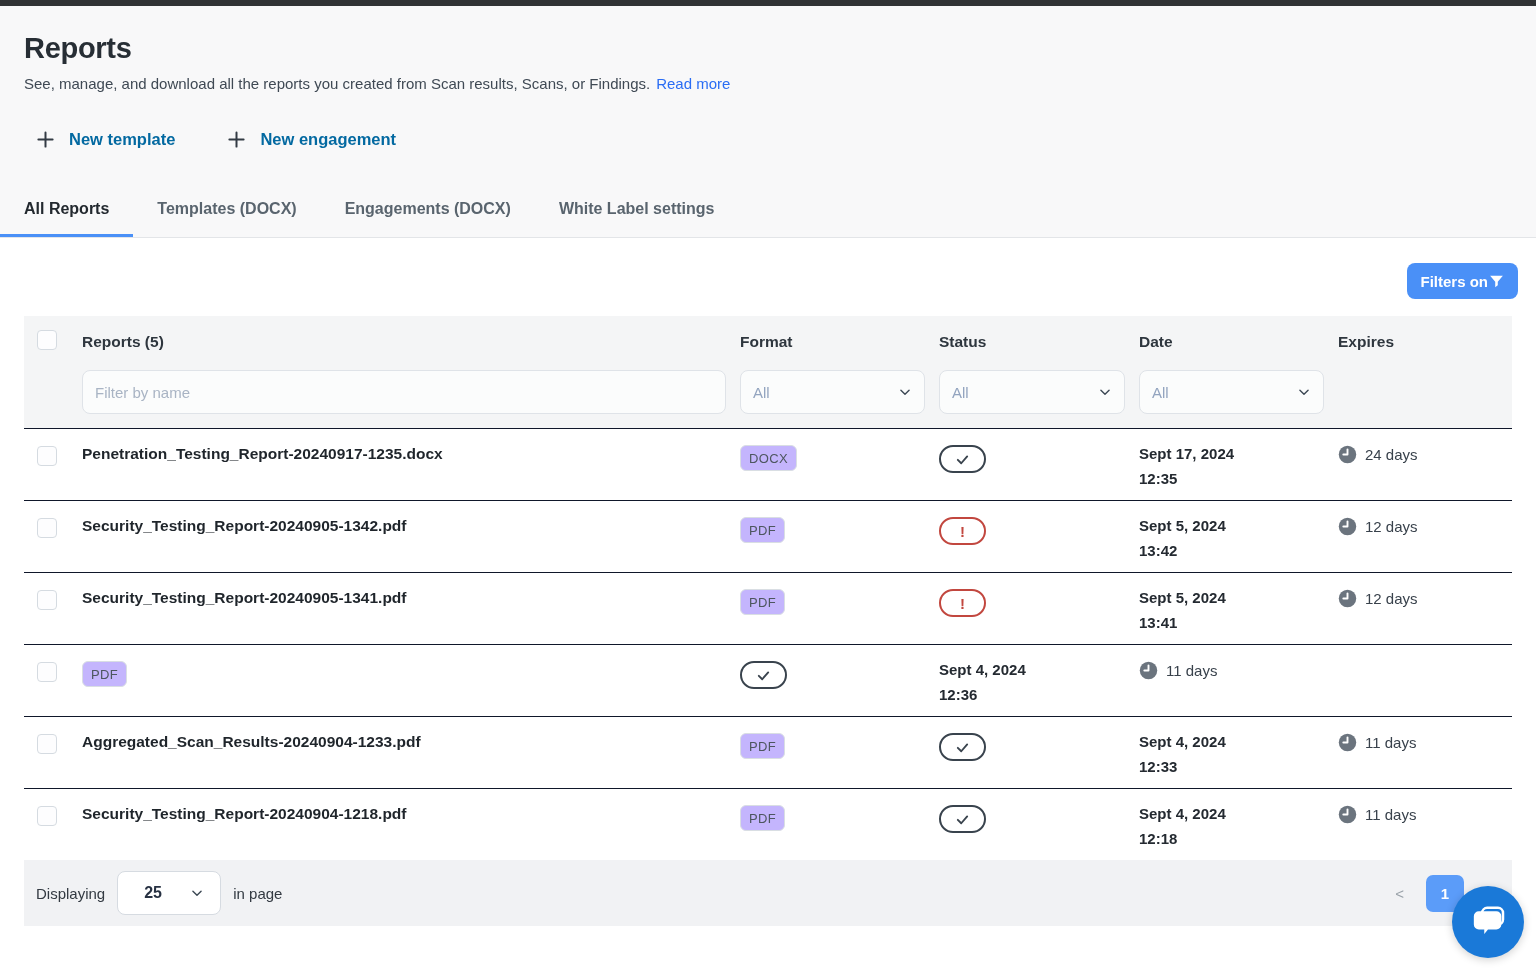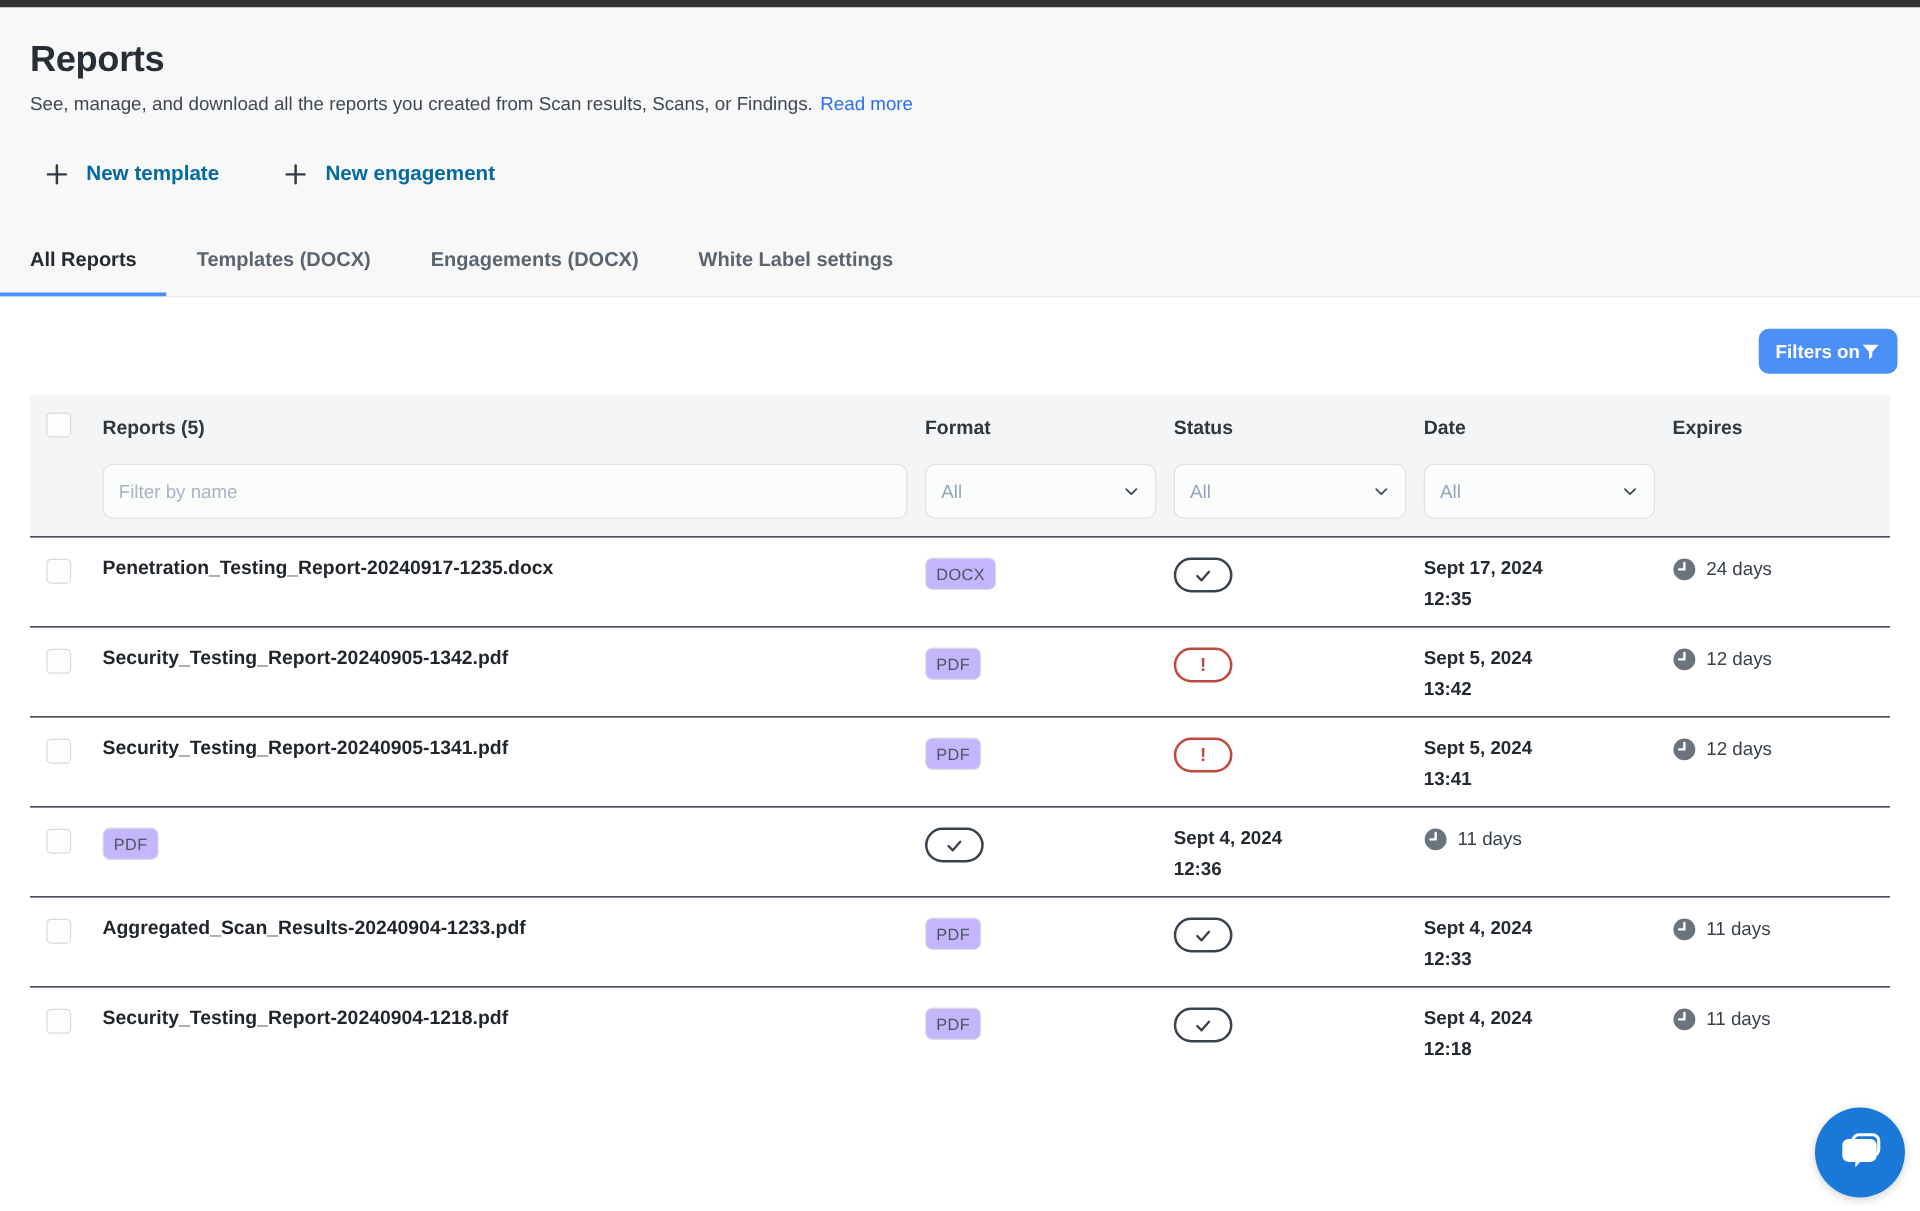--- a/index.html
+++ b/index.html
@@ -276,20 +276,34 @@
             <svg width="19" height="19" viewBox="0 0 20 20">
               <circle cx="10" cy="10" r="9.2" fill="#6b747e"></circle>
               <path d="M10 4.6V10H5.6" stroke="#fff" stroke-width="2" fill="none" stroke-linecap="round" stroke-linejoin="round"></path>
             </svg>
             <span>11 days</span>
           </span></div>
     </div>
 
   </div>
 
+  <div class="tfoot">
+    <span class="lbl">Displaying</span>
+    <div class="page-size">
+      <span class="val">25</span>
+      <svg width="14" height="14" viewBox="0 0 24 24">
+          <path d="M5 9l7 7 7-7" stroke="#3c4854" stroke-width="2.4" fill="none" stroke-linecap="round" stroke-linejoin="round"></path>
+        </svg>
+    </div>
+    <span class="lbl">in page</span>
+    <div class="pg-right">
+      <span class="pg-prev">&lt;</span>
+      <button class="pg-current">1</button>
+    </div>
+  </div>
 
   <div class="chat-bubble">
     <svg width="40" height="40" viewBox="0 0 48 48">
       <rect x="17" y="7" width="25" height="20" rx="6" fill="none" stroke="#fff" stroke-width="3"></rect>
       <path d="M13 11h21a6 6 0 016 6v10a6 6 0 01-6 6H24l-4.5 5.5V33H13a6 6 0 01-6-6V17a6 6 0 016-6z" fill="#fff"></path>
     </svg>
   </div>
 
 </div>
 

